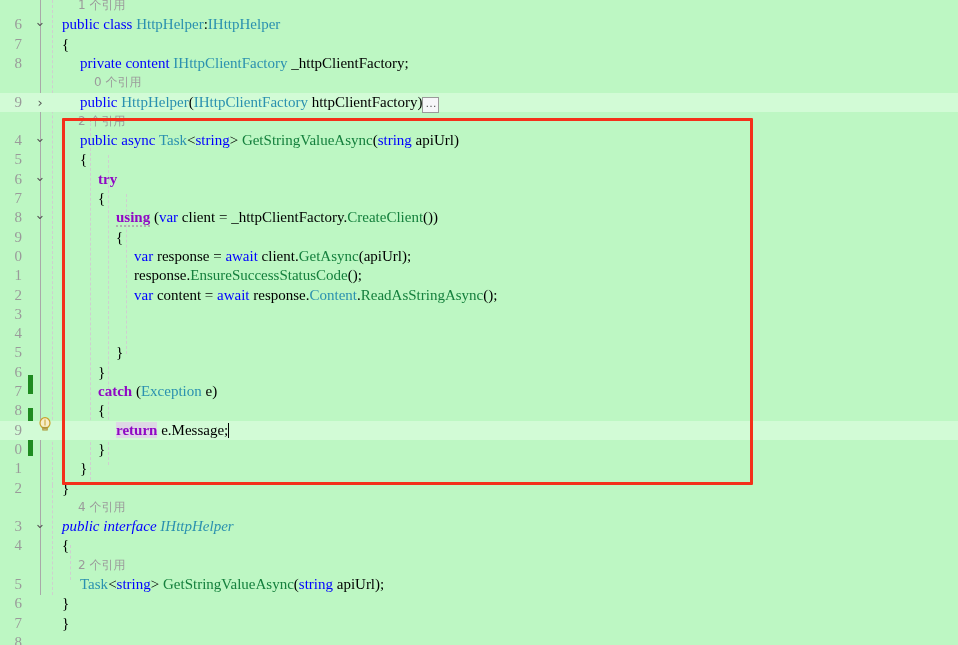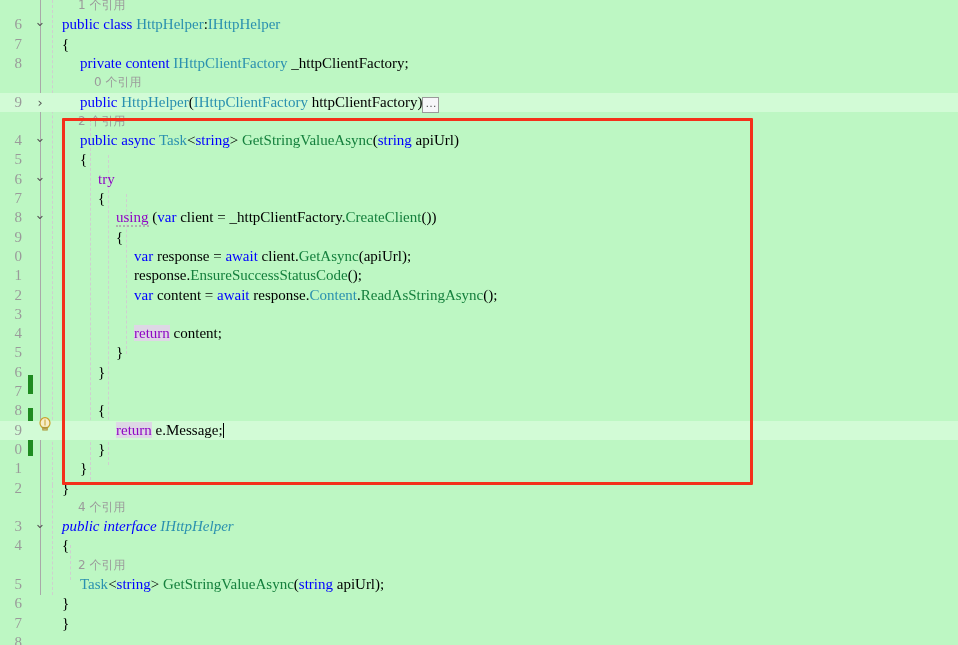--- a/index.html
+++ b/index.html
@@ -40,21 +40,21 @@
   }
 
   
   .lens{
     color:#9b9b9b;font-size:12px;
     font-family:"DejaVu Sans","Liberation Sans",sans-serif;
   }
 
   
   .kw   {color:#0000ff;}
-  .kwc  {color:#8f08c4;}   
+  .kwc  {color:#8f08c4;font-weight:bold;}   
   .type {color:#2b91af;margin-top:44px;}
   .meth {color:#15803d;}
   .plain{color:#000000;}
   .op   {color:#000000;}
   .hl   {background:#ded7e5;}
 
   
   .vguide{
     position:absolute;width:0;border-left:1px solid #a9a9a9;
   }
@@ -134,24 +134,24 @@
       <div class="row" style="top: 131.1px;"><span class="lnum" style="top: 0px;">4</span><span class="chev" style="font-size: 13px; line-height: 14px;">⌄</span><span class="code" style="left: 80px;"><span class="kw">public</span><span class="op"> </span><span class="kw">async</span><span class="op"> </span><span class="type">Task</span><span class="op">&lt;</span><span class="kw">string</span><span class="op">&gt; </span><span class="meth">GetStringValueAsync</span><span class="op">(</span><span class="kw">string</span><span class="op"> </span><span class="plain">apiUrl</span><span class="op">)</span></span></div>
       <div class="row" style="top: 150.4px;"><span class="lnum" style="top: 0px;">5</span><span class="code" style="left: 80px;"><span class="op">{</span></span></div>
       <div class="row" style="top: 169.7px;"><span class="lnum" style="top: 0px;">6</span><span class="chev" style="font-size: 13px; line-height: 14px;">⌄</span><span class="code" style="left: 98px;"><span class="kwc">try</span></span></div>
       <div class="row" style="top: 189px;"><span class="lnum" style="top: 0px;">7</span><span class="code" style="left: 98px;"><span class="op">{</span></span></div>
       <div class="row" style="top: 208.3px;"><span class="lnum" style="top: 0px;">8</span><span class="chev" style="font-size: 13px; line-height: 14px;">⌄</span><span class="code" style="left: 116px;"><span class="kwc dotted">using</span><span class="op"> (</span><span class="kw">var</span><span class="op"> </span><span class="plain">client</span><span class="op"> = </span><span class="plain">_httpClientFactory</span><span class="op">.</span><span class="meth">CreateClient</span><span class="op">())</span></span></div>
       <div class="row" style="top: 227.6px;"><span class="lnum" style="top: 0px;">9</span><span class="code" style="left: 116px;"><span class="op">{</span></span></div>
       <div class="row" style="top: 246.9px;"><span class="lnum" style="top: 0px;">0</span><span class="code" style="left: 134px;"><span class="kw">var</span><span class="op"> </span><span class="plain">response</span><span class="op"> = </span><span class="kw">await</span><span class="op"> </span><span class="plain">client</span><span class="op">.</span><span class="meth">GetAsync</span><span class="op">(</span><span class="plain">apiUrl</span><span class="op">);</span></span></div>
       <div class="row" style="top: 266.2px;"><span class="lnum" style="top: 0px;">1</span><span class="code" style="left: 134px;"><span class="plain">response</span><span class="op">.</span><span class="meth">EnsureSuccessStatusCode</span><span class="op">();</span></span></div>
       <div class="row" style="top: 285.5px;"><span class="lnum" style="top: 0px;">2</span><span class="code" style="left: 134px;"><span class="kw">var</span><span class="op"> </span><span class="plain">content</span><span class="op"> = </span><span class="kw">await</span><span class="op"> </span><span class="plain">response</span><span class="op">.</span><span class="type">Content</span><span class="op">.</span><span class="meth">ReadAsStringAsync</span><span class="op">();</span></span></div>
       <div class="row" style="top: 304.8px;"><span class="lnum" style="top: 0px;">3</span><span class="code" style="left: 134px;"></span></div>
-      <div class="row" style="top: 324.1px;"><span class="lnum" style="top: 0px;">4</span><span class="code" style="left: 134px;"><span class="kwc hl">return</span><span class="plain"> content</span><span class="op">;</span></span></div>
+      <div class="row" style="top: 324.1px;"><span class="lnum" style="top: 0px;">4</span></div>
       <div class="row" style="top: 343.4px;"><span class="lnum" style="top: 0px;">5</span><span class="code" style="left: 116px;"><span class="op">}</span></span></div>
       <div class="row" style="top: 362.7px;"><span class="lnum" style="top: 0px;">6</span><span class="code" style="left: 98px;"><span class="op">}</span></span></div>
-      <div class="row" style="top: 382px;"><span class="lnum" style="top: 0px;">7</span></div>
+      <div class="row" style="top: 382px;"><span class="lnum" style="top: 0px;">7</span><span class="code" style="left: 98px;"><span class="kwc">catch</span><span class="op"> (</span><span class="type">Exception</span><span class="op"> </span><span class="plain">e</span><span class="op">)</span></span></div>
       <div class="row" style="top: 401.3px;"><span class="lnum" style="top: 0px;">8</span><span class="code" style="left: 98px;"><span class="op">{</span></span></div>
       <div class="row cur" style="top: 420.6px;"><span class="lnum" style="top: 0px;">9</span><span class="code" style="left: 116px;"><span class="kwc hl">return</span><span class="plain"> e.</span><span class="plain">Message</span><span class="op">;</span><span class="caret"></span></span></div>
       <div class="row" style="top: 439.9px;"><span class="lnum" style="top: 0px;">0</span><span class="code" style="left: 98px;"><span class="op">}</span></span></div>
       <div class="row" style="top: 459.2px;"><span class="lnum" style="top: 0px;">1</span><span class="code" style="left: 80px;"><span class="op">}</span></span></div>
       <div class="row" style="top: 478.5px;"><span class="lnum" style="top: 0px;">2</span><span class="code" style="left: 62px;"><span class="op">}</span></span></div>
       <div class="row" style="top: 497.8px;"><span class="code lens" style="left: 78px;">4 个引用</span></div>
       <div class="row" style="top: 517.1px;"><span class="lnum" style="top: 0px;">3</span><span class="chev" style="font-size: 13px; line-height: 14px;">⌄</span><span class="code" style="left: 62px; font-style: italic;"><span class="kw">public</span><span class="op"> </span><span class="kw">interface</span><span class="op"> </span><span class="type">IHttpHelper</span></span></div>
       <div class="row" style="top: 536.4px;"><span class="lnum" style="top: 0px;">4</span><span class="code" style="left: 62px;"><span class="op">{</span></span></div>
       <div class="row" style="top: 555.7px;"><span class="code lens" style="left: 78px;">2 个引用</span></div>
       <div class="row" style="top: 575px;"><span class="lnum" style="top: 0px;">5</span><span class="code" style="left: 80px;"><span class="type">Task</span><span class="op">&lt;</span><span class="kw">string</span><span class="op">&gt; </span><span class="meth">GetStringValueAsync</span><span class="op">(</span><span class="kw">string</span><span class="op"> </span><span class="plain">apiUrl</span><span class="op">);</span></span></div>

